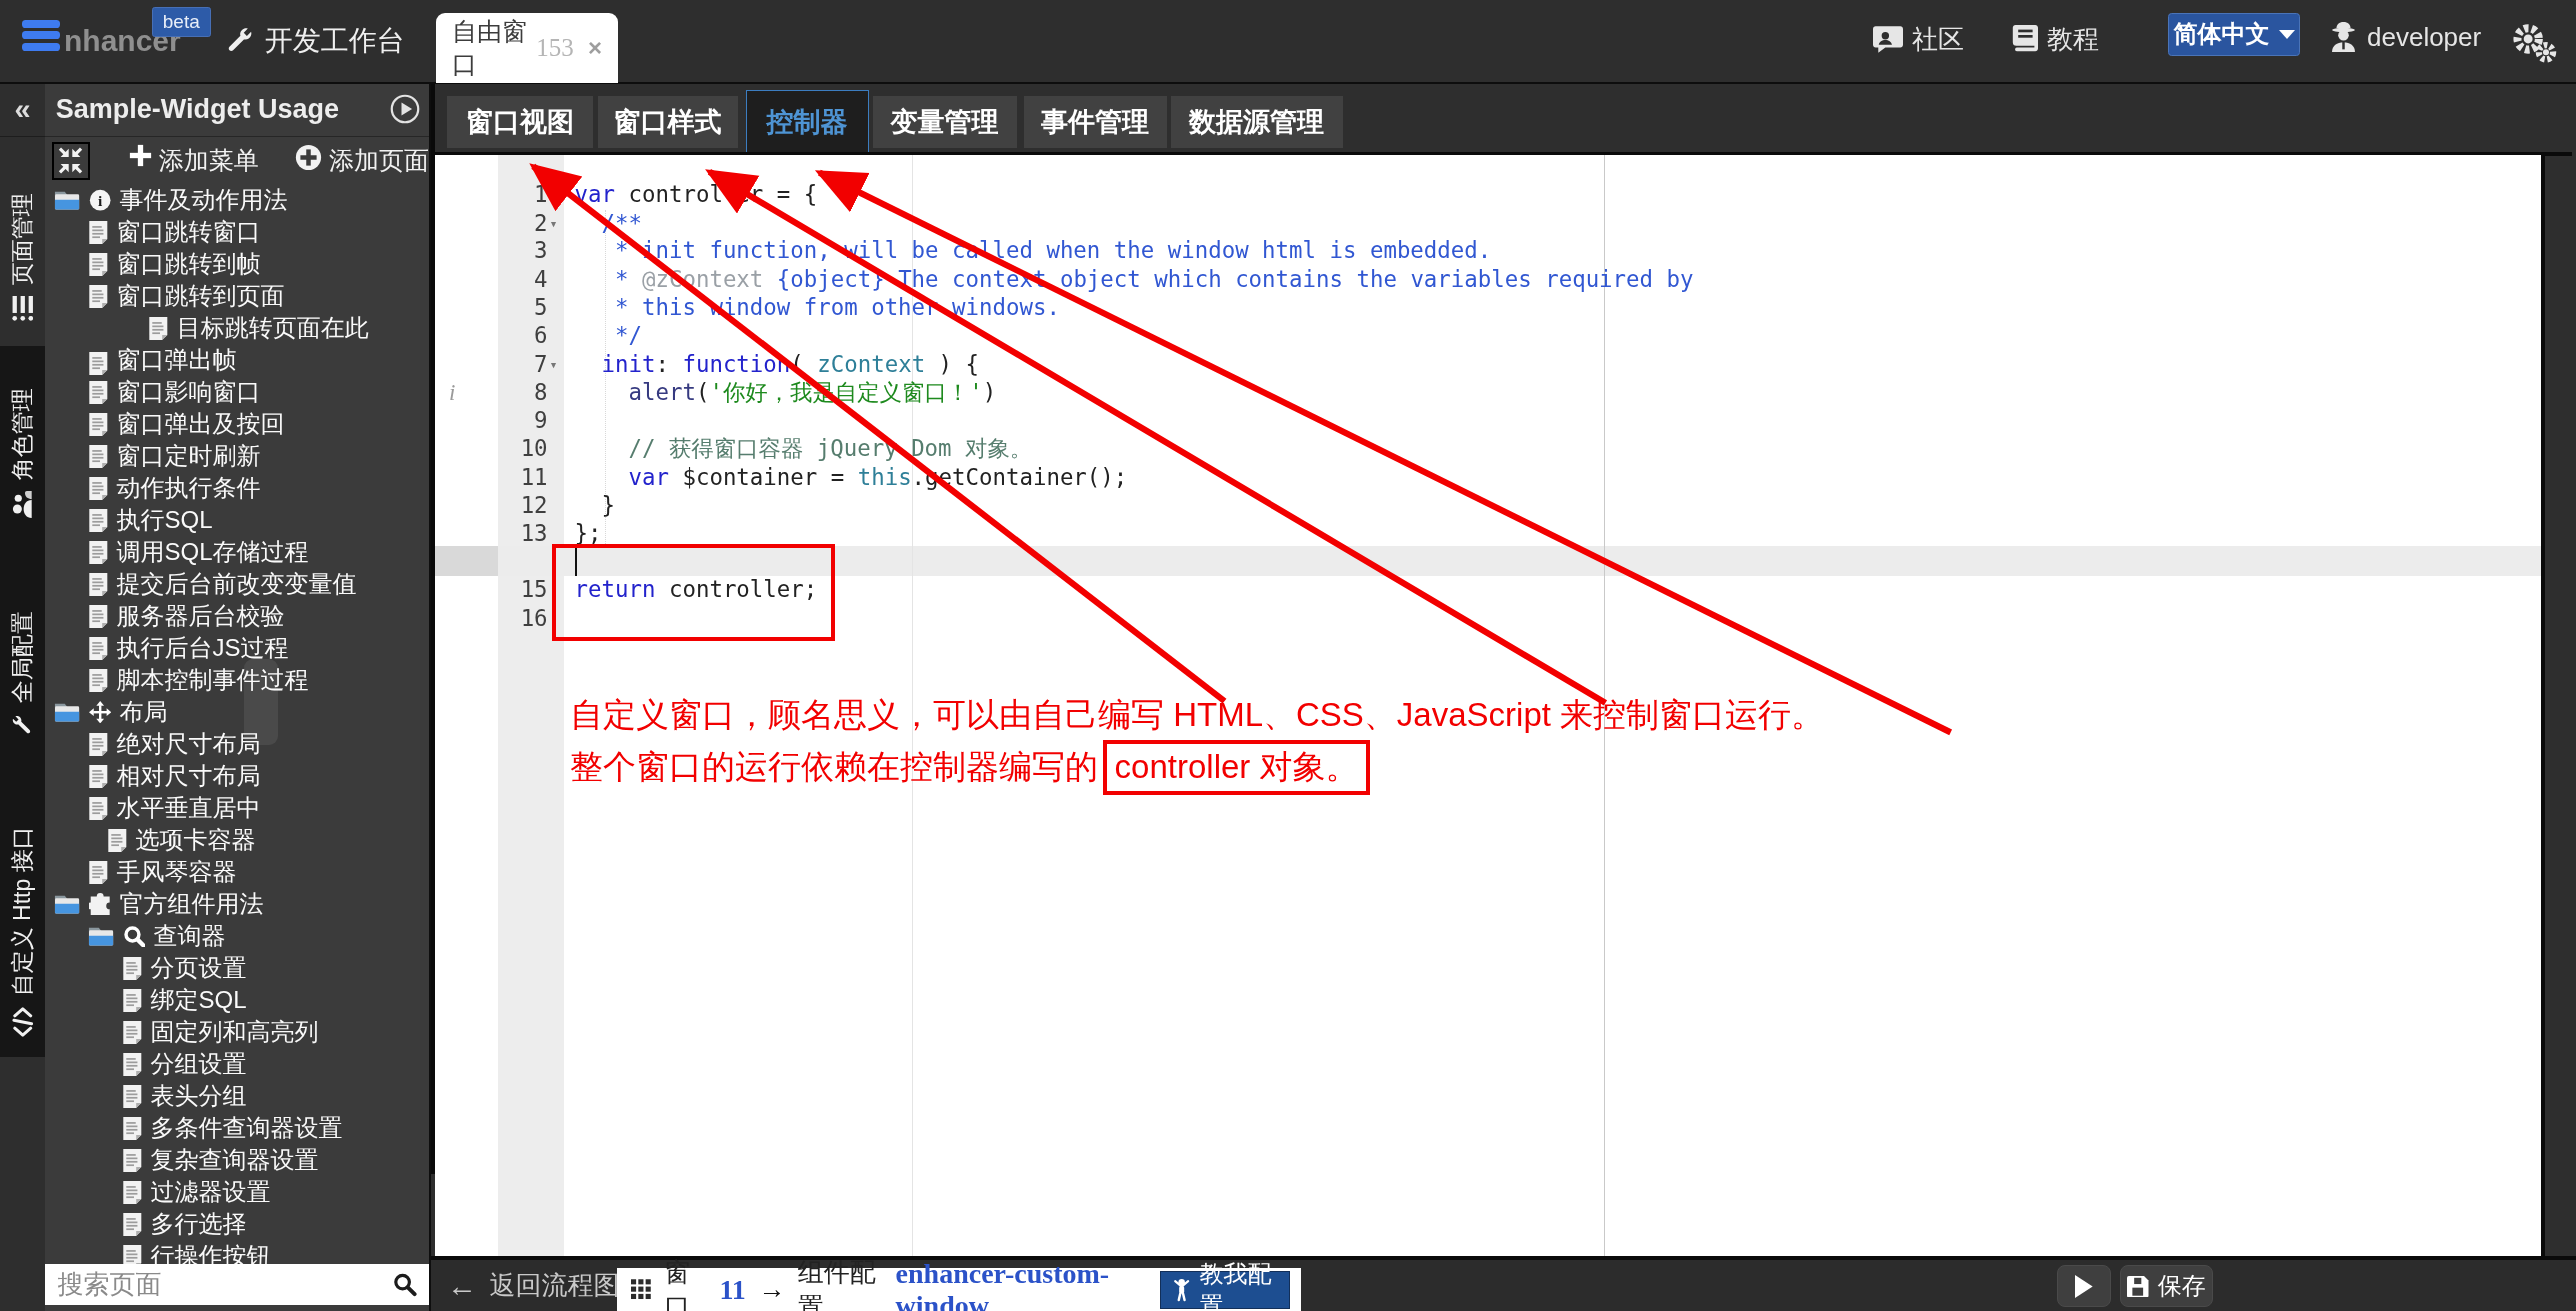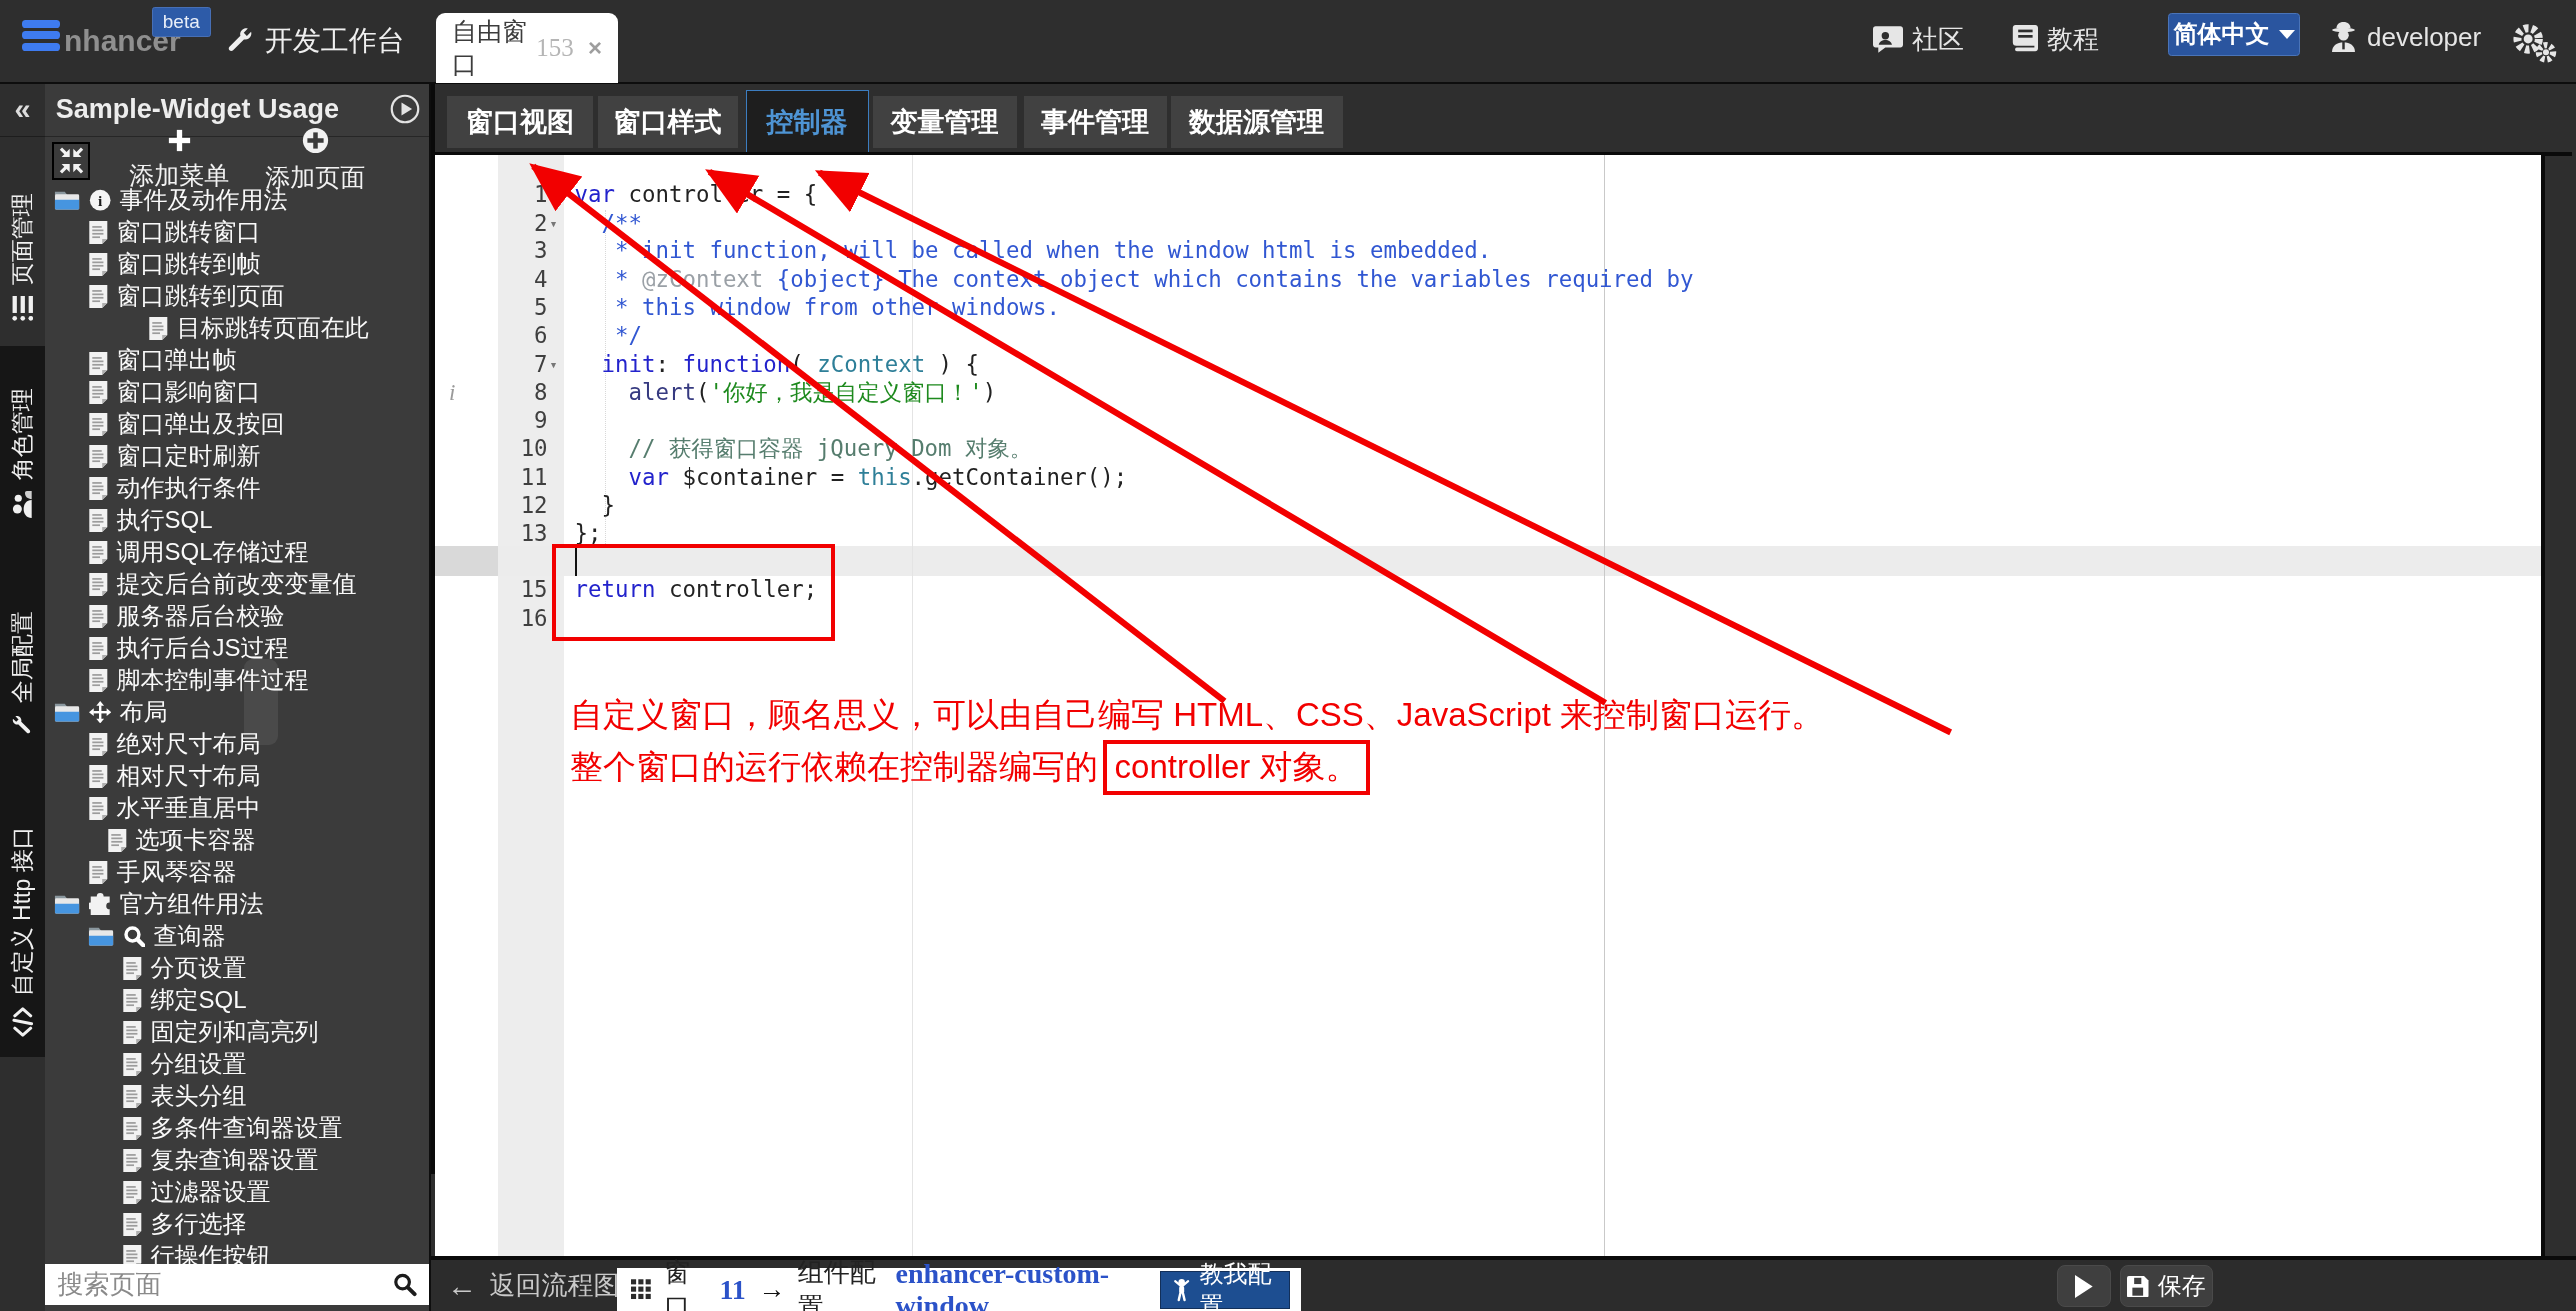--- a/index.html
+++ b/index.html
@@ -35,21 +35,21 @@
   .vtab-inner{position:absolute;top:0;left:0;height:45px;transform-origin:0 0;transform:rotate(-90deg);
               display:flex;align-items:center;gap:10.7px;padding-left:9px;box-sizing:border-box;color:#f0f0f0;font-size:23px;white-space:nowrap;}
 
   
   #sidebar{position:absolute;left:45px;top:82px;width:386px;height:1229px;background:#3b3b3b;border-right:2.7px solid #0e0e0e;
            box-sizing:border-box;overflow:hidden;z-index:3;}
   #sb-head{position:absolute;left:0;top:0;width:384px;height:54px;border-bottom:1.8px solid #262626;display:flex;align-items:center;}
   #sb-title{color:#ededed;font-weight:bold;font-size:27px;margin-left:10.7px;flex:1;white-space:nowrap;overflow:hidden;}
   #sb-actions{position:absolute;left:0;top:55px;width:384px;height:47px;display:flex;align-items:center;color:#f2f2f2;font-size:25px;}
   #collapse-box{width:38px;height:38px;border:2.7px solid #000;box-sizing:border-box;margin-left:7.2px;display:flex;align-items:center;justify-content:center;}
-  .add-btn{display:flex;align-items:center;gap:7.2px;margin-left:39px;white-space:nowrap;flex-direction:column;}
+  .add-btn{display:flex;gap:7.2px;margin-left:39px;white-space:nowrap;}
   #tree{position:absolute;left:0;top:102px;width:384px;height:1127px;overflow:hidden;}
   .trow{height:32px;display:flex;align-items:center;color:#fafafa;font-size:24px;box-sizing:border-box;white-space:nowrap;}
   .trow .ic{display:flex;align-items:center;margin-right:8px;flex:0 0 auto;}
   #sb-thumb{position:absolute;left:199px;top:577px;width:34px;height:86px;border-radius:9px;background:rgba(255,255,255,.08);}
   #sb-search{position:absolute;left:0;top:1182px;width:384px;height:41px;background:#fff;z-index:4;display:flex;align-items:center;}
   #sb-search input{flex:1;border:none;outline:none;font-size:26px;color:#555;padding:0 0 0 12.5px;font-family:"Liberation Sans",sans-serif;background:transparent;}
   #sb-search input::placeholder{color:#8a8a8a;}
 
   
   #main{position:absolute;left:431px;top:82px;width:2145px;height:1229px;background:#2e2e2e;}

